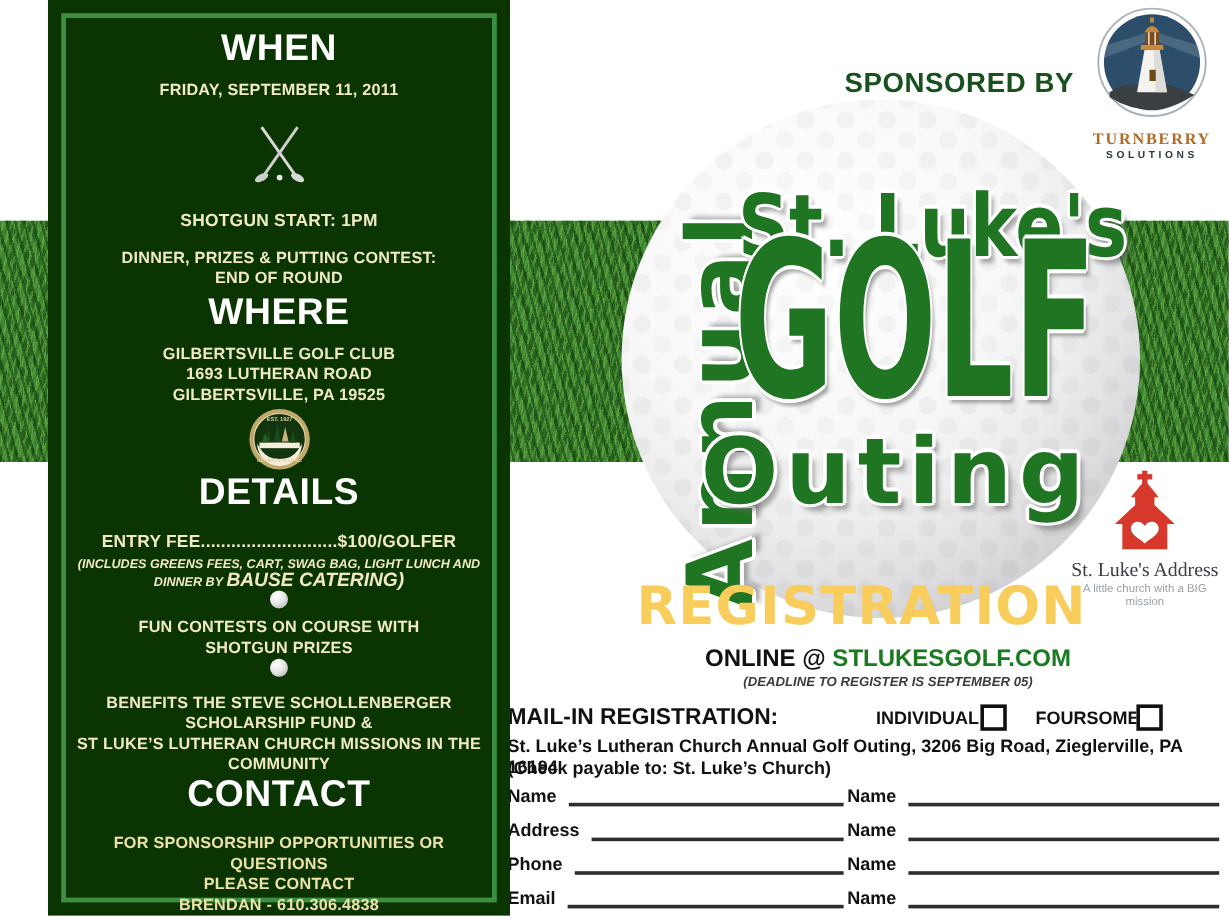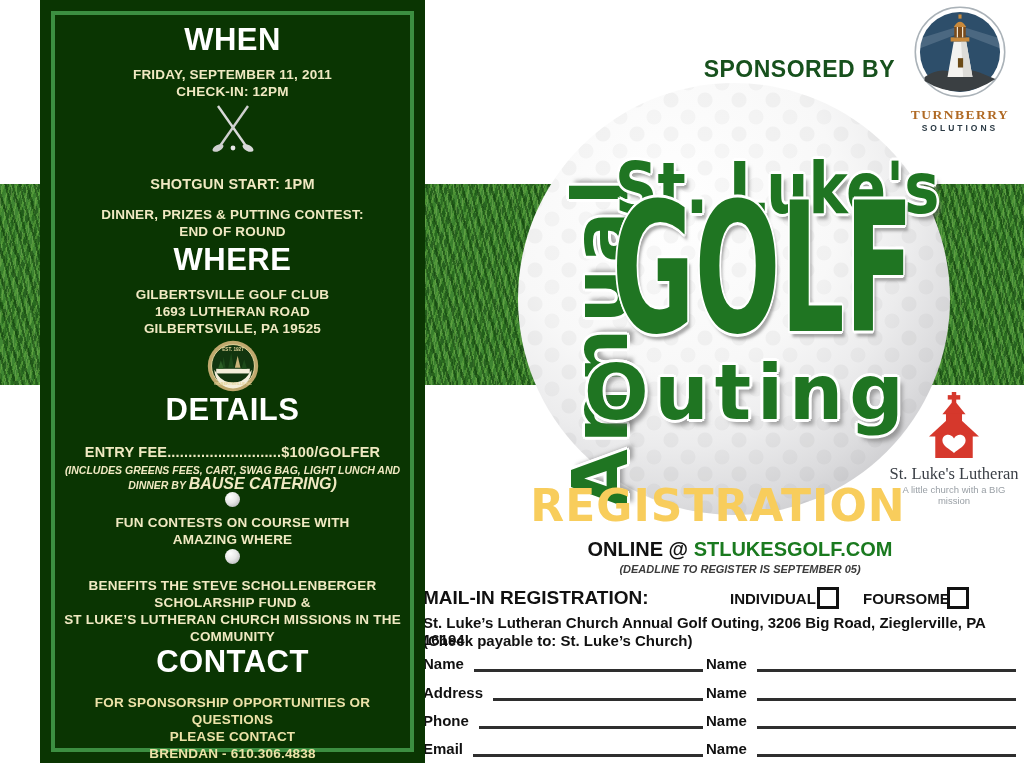--- a/index.html
+++ b/index.html
@@ -89,21 +89,20 @@
 <div class="page">
 
   <div class="grass"></div>
 
   <div class="panel">
     <div class="panel-border"></div>
 
     <div class="pblock ptitle" style="top:22px;">WHEN</div>
     <div class="pblock" style="top:66px;">
       <div class="pline">FRIDAY, SEPTEMBER 11, 2011</div>
-      <div class="pline">CHECK-IN:  12PM</div>
     </div>
 
     <div class="pblock center-flex" style="top:102px;">
       <svg width="64" height="56" viewBox="0 0 64 56">
         <line x1="17" y1="4" x2="45" y2="44" stroke="#d9d9d9" stroke-width="2.4"></line>
         <line x1="47" y1="4" x2="19" y2="44" stroke="#cfcfcf" stroke-width="2.4"></line>
         <ellipse cx="47" cy="46" rx="6" ry="3" fill="#d9d9d9" transform="rotate(28 47 46)"></ellipse>
         <ellipse cx="17" cy="46" rx="6" ry="3" fill="#cfcfcf" transform="rotate(-28 17 46)"></ellipse>
         <circle cx="32" cy="46" r="2.4" fill="#e6e6e6"></circle>
       </svg>
@@ -143,21 +142,21 @@
     <div class="pblock pline" style="top:444px; font-size:14.5px;">ENTRY FEE...........................$100/GOLFER</div>
     <div class="pblock" style="top:464px;">
       <div class="pitalic">(INCLUDES GREENS FEES, CART, SWAG BAG, LIGHT LUNCH AND</div>
       <div class="pitalic"><span>DINNER BY </span><span style="font-size:16px;">BAUSE CATERING)</span></div>
     </div>
     <div class="pblock center-flex" style="top:492px;">
         <div class="ball-bullet"></div>
       </div>
     <div class="pblock" style="top:514px;">
       <div class="pline">FUN CONTESTS ON COURSE WITH</div>
-      <div class="pline">AMAZING WHERE</div>
+      <div class="pline">SHOTGUN PRIZES</div>
     </div>
     <div class="pblock center-flex" style="top:549px;">
         <div class="ball-bullet"></div>
       </div>
     <div class="pblock" style="top:577px;">
       <div class="pline">BENEFITS THE STEVE SCHOLLENBERGER</div>
       <div class="pline">SCHOLARSHIP FUND &amp;</div>
       <div class="pline">ST LUKE’S LUTHERAN CHURCH MISSIONS IN THE</div>
       <div class="pline">COMMUNITY</div>
     </div>
@@ -203,21 +202,21 @@
       <g fill="#d6382c">
         <rect x="37.5" y="0" width="5" height="13"></rect>
         <rect x="33" y="3.5" width="14" height="5"></rect>
         <polygon points="40,9 53,25 27,25"></polygon>
         <rect x="31" y="24" width="18" height="16"></rect>
         <polygon points="40,24 68,50 12,50"></polygon>
         <rect x="19" y="47" width="42" height="27"></rect>
       </g>
       <path d="M40 52 c-3.5 -6.5 -13 -5 -13 2.3 c0 6.5 8.5 9.5 13 14 c4.5 -4.5 13 -7.5 13 -14 c0 -7.3 -9.5 -8.8 -13 -2.3 Z" fill="#ffffff"></path>
     </svg>
-    <div class="ch-name">St. Luke's Lutheran</div>
+    <div class="ch-name">St. Luke's Address</div>
     <div class="ch-tag">A little church with a BIG mission</div>
   </div>
 
   <div class="reg-heading">REGISTRATION</div>
 
   <div class="online">
     <span>ONLINE @ </span><span class="site">STLUKESGOLF.COM</span>
   </div>
   <div class="deadline">(DEADLINE TO REGISTER IS SEPTEMBER 05)</div>
 

